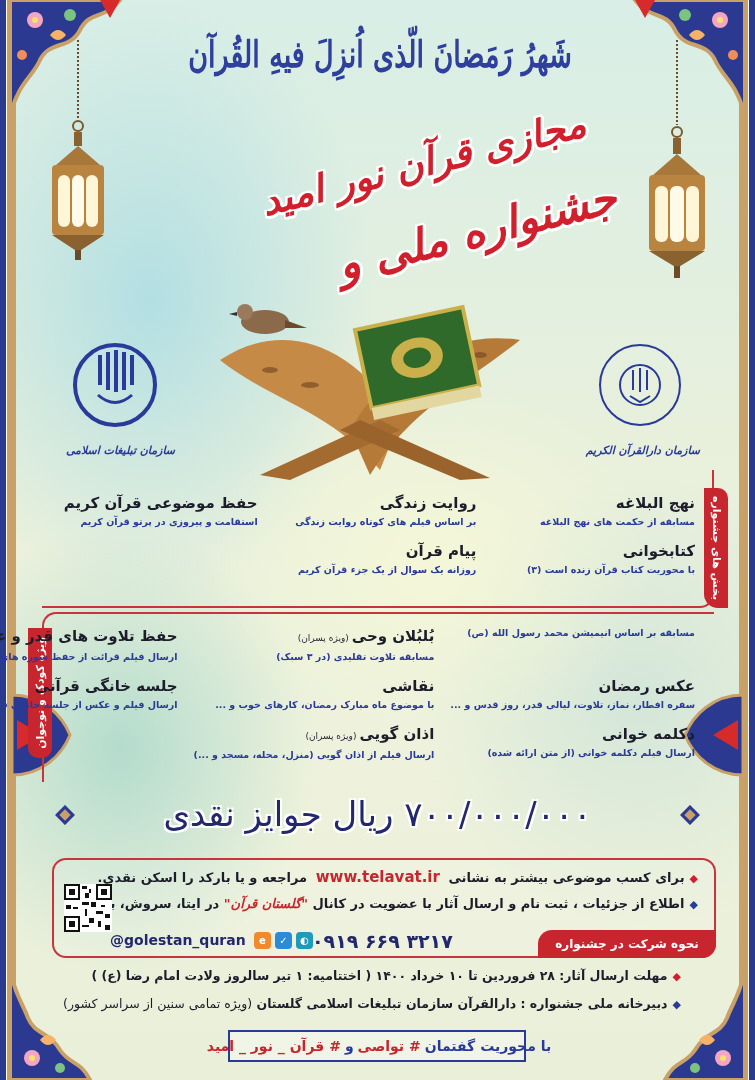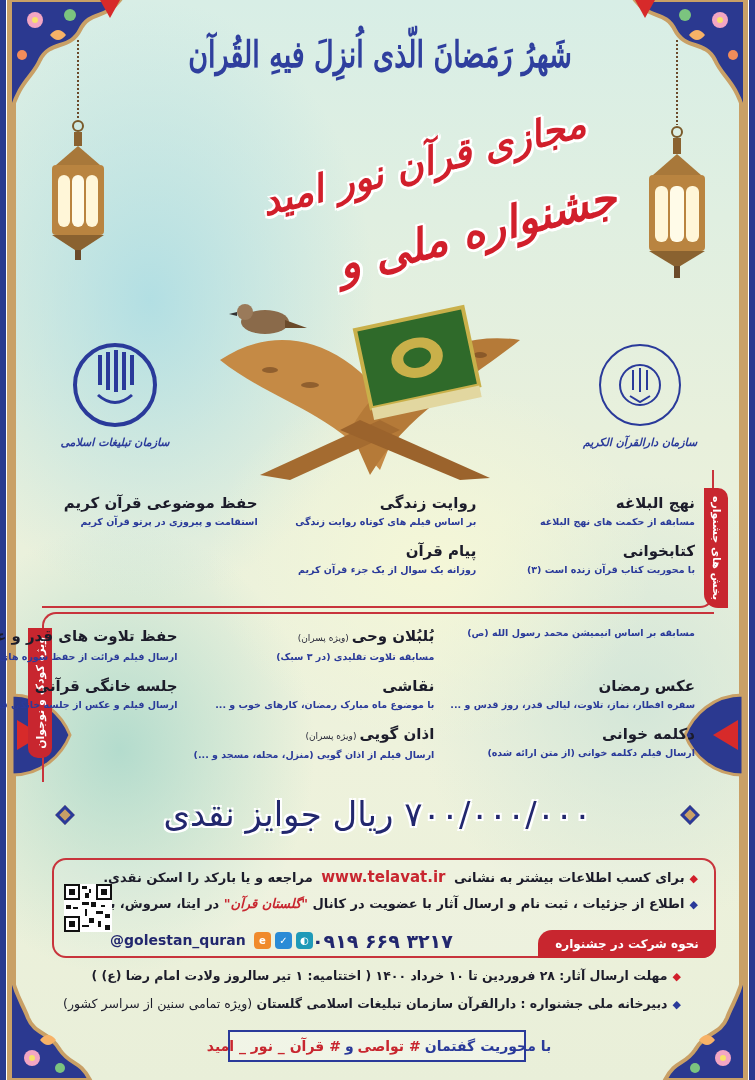--- a/index.html
+++ b/index.html
@@ -76,22 +76,22 @@
   
   .book-stand { position: absolute; left: 200px; top: 300px; width: 340px; height: 180px; }
   .book-stand svg { width:100%; height:100%; display:block; }
 
   
   .logo { position: absolute; width: 120px; text-align: center; }
   .logo.left { left: 55px; top: 340px; }
   .logo.right { left: 580px; top: 340px; }
   .logo .emblem { width: 90px; height: 90px; margin: 0 auto; display:block; }
   .logo .logo-label {
-    display: block; margin-top: 6px; font-family: "DejaVu Serif", serif; font-size: 11px;
-    color: #2a3a9a; direction: rtl; font-weight: bold; font-style: italic;
+    display: block; margin-top: 14px; font-family: "DejaVu Serif", serif; font-size: 11px;
+    color: #2a3a9a; direction: rtl; font-weight: bold; font-style: italic; text-align: right;
   }
 
   
   .section-box {
     position: absolute; border: 2px solid #c8343c; border-radius: 14px;
   }
   .section1 { left: 42px; top: 470px; width: 672px; height: 138px; border-left: none; border-top: none; border-bottom-right-radius: 14px; border-top-right-radius: 0; border-bottom-left-radius: 0; }
   .section2 { left: 42px; top: 612px; width: 672px; height: 170px; border-right: none; border-bottom: none; border-top-left-radius: 14px; border-bottom-right-radius: 0; border-top-right-radius:0; border-bottom-left-radius:0; }
 
   .tab-vertical {
@@ -404,21 +404,21 @@
   </div>
 
   <div class="diamond l"></div>
   <div class="diamond r"></div>
   <div class="prize">
     <span>۷۰۰/۰۰۰/۰۰۰ ریال جوایز نقدی</span>
   </div>
 
   <div class="info-box">
     <div class="info-line l1">
-      <span class="bullet">◆</span><span>برای کسب اطلاعات بیشتر به نشانی</span>
+      <span class="bullet">◆</span><span>برای کسب موضوعی بیشتر به نشانی</span>
       <span class="url">www.telavat.ir</span>
       <span>مراجعه و یا بارکد را اسکن نقدی.</span>
     </div>
     <div class="info-line l2">
       <span class="bullet blue">◆</span><span>اطلاع از جزئیات ، ثبت نام و ارسال آثار با عضویت در کانال</span>
       <span class="channel">"گلستان قرآن"</span>
       <span>در ایتا، سروش، بله</span>
     </div>
     <div class="qr">
       <svg viewBox="0 0 21 21" shape-rendering="crispEdges">

